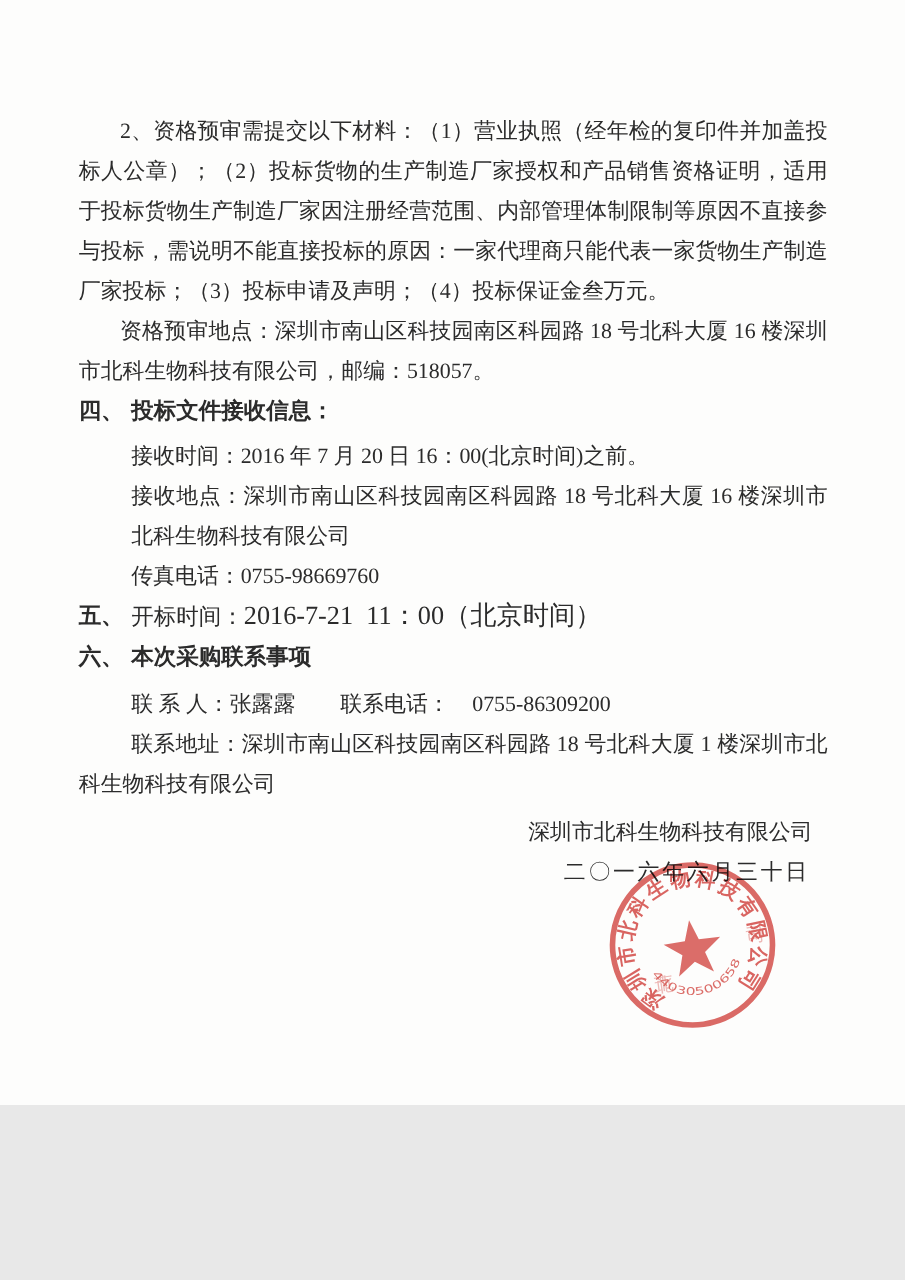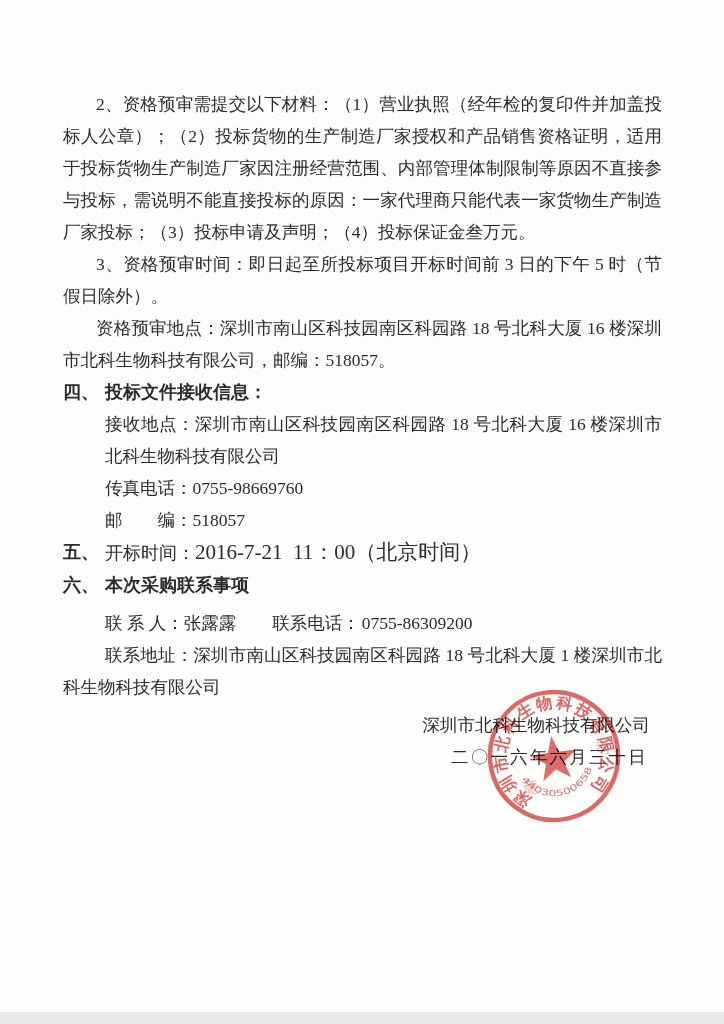--- a/index.html
+++ b/index.html
@@ -1,19 +1,19 @@
 <!DOCTYPE html>
 <html style="--stamp-color: #d6504b;"><head>
 <meta charset="utf-8">
 <style>
   * { margin:0; padding:0; box-sizing:border-box; }
   html,body { background:#e8e8e8; }
   body { width:724px; height:1024px; }
   .page {
-    position:relative; width:724px; height:1012px;
+    position:relative; width:724px; height:884px;
     background:#fdfdfc; overflow:hidden;
     font-family:"Liberation Serif","DejaVu Serif",serif;
     color:#2b2b2b;
   }
   .content {
     position:absolute; left:63px; right:62px; top:0;
     font-size:17.5px; line-height:32px;
   }
   .para { text-align:justify; text-indent:33px; }
   .para.first { padding-top:88px; }
@@ -21,21 +21,21 @@
   .sec-num { width:42px; flex:0 0 42px; }
   .sec-body { flex:1; }
   .sec-body .reg { font-weight:normal; font-size:21px; }
   .sub { margin-left:42px; }
   .sub p { text-align:justify; }
   .b { font-weight:normal; }
   .pre { white-space:pre-wrap; }
   .addr { text-align:justify; text-indent:42px; }
   .contact-line { margin-top:6px; }
   .contact-phone-label { margin-left:36px; }
-  .contact-phone { margin-left:2px; }
+  .contact-phone { margin-left:18px; }
   .signature { margin-top:6px; text-align:right; padding-right:12px; }
   .signature .sig-date { letter-spacing:2.2px; padding-right:2px; }
   
   .stamp {
     position:absolute; left:482px; top:684px; width:144px; height:144px;
     transform:rotate(-8deg);
     mix-blend-mode:multiply; opacity:.92;
     pointer-events:none;
   }
   .stamp svg { width:144px; height:144px; display:block; }
@@ -49,33 +49,32 @@
   .smudge-right { left:114px; top:52px; }
 </style>
 </head>
 <body>
 
 <div class="page">
   <div class="content">
 
     <p class="para first">2、资格预审需提交以下材料：（1）营业执照（经年检的复印件并加盖投标人公章）；（2）投标货物的生产制造厂家授权和产品销售资格证明，适用于投标货物生产制造厂家因注册经营范围、内部管理体制限制等原因不直接参与投标，需说明不能直接投标的原因：一家代理商只能代表一家货物生产制造厂家投标；（3）投标申请及声明；（4）投标保证金叁万元。</p>
 
-    <p class="para">3、资格预审时间：即日起至所投标项目开标时间前 3 日的下午 5 时（节假日除外）。</p>
 
     <p class="para">资格预审地点：深圳市南山区科技园南区科园路 18 号北科大厦 16 楼深圳市北科生物科技有限公司，邮编：518057。</p>
 
     <div class="sec-heading">
         <span class="sec-num">四、</span>
         <span class="sec-body">投标文件接收信息：</span>
       </div>
 
     <div class="sub">
+      <p style="margin-top:4px">接收时间：2016 年 7 月 20 日 16：00(北京时间)之前。</p>
       <p>接收地点：深圳市南山区科技园南区科园路 18 号北科大厦 16 楼深圳市北科生物科技有限公司</p>
       <p><span class="b">传真电话：</span><span>0755-98669760</span></p>
-      <p><span class="b">邮　　编：</span><span>518057</span></p>
     </div>
 
     <div class="sec-heading">
         <span class="sec-num">五、</span>
         <span class="sec-body"><span class="b">开标时间：</span><span class="reg pre">2016-7-21  11：00（北京时间）</span></span>
       </div>
 
     <div class="sec-heading">
         <span class="sec-num">六、</span>
         <span class="sec-body">本次采购联系事项</span>

